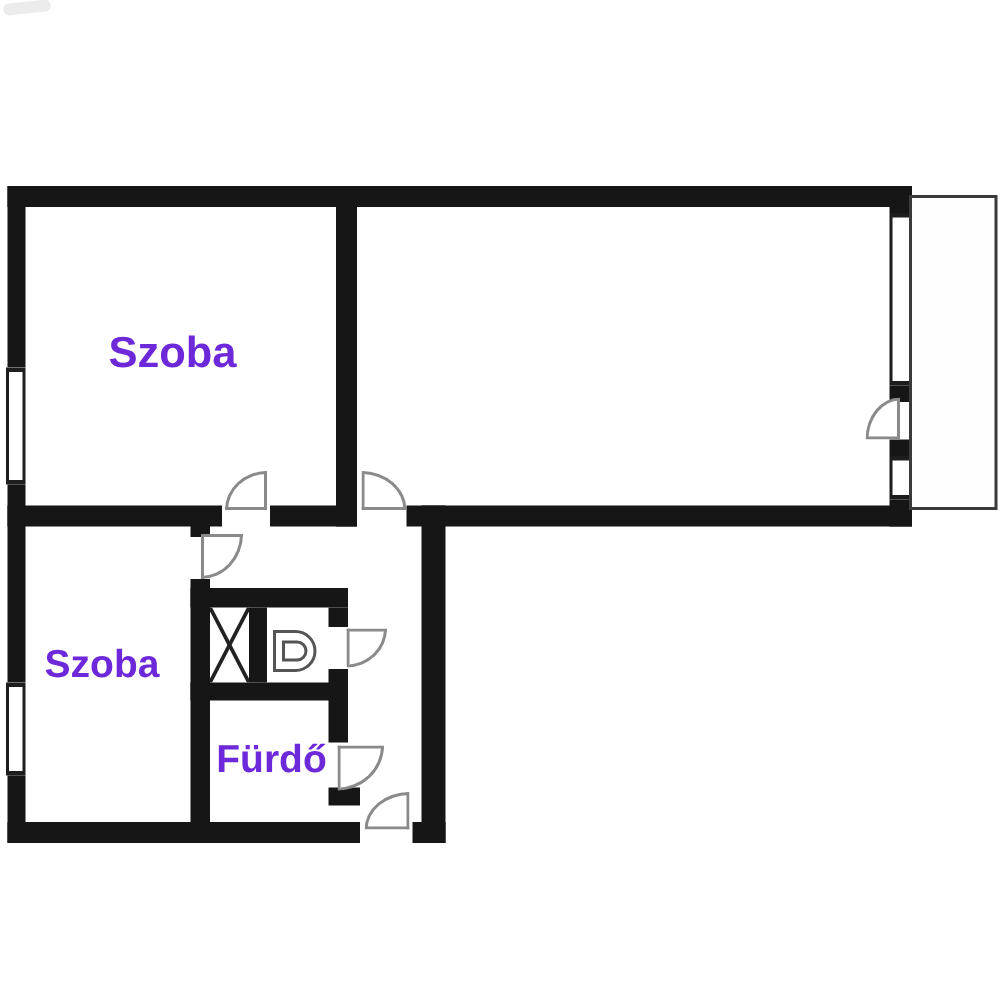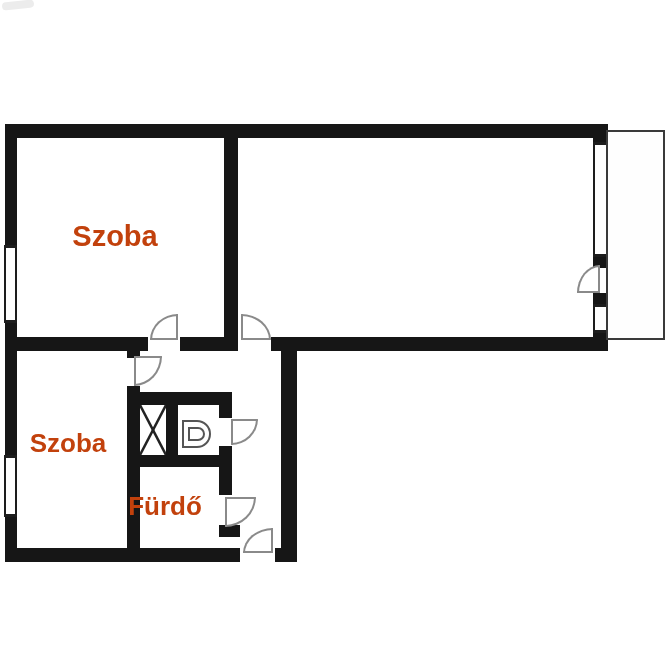--- a/index.html
+++ b/index.html
@@ -11,21 +11,21 @@
   .win{position:absolute;background:#ffffff;border-left:2px solid #1d1d1d;border-right:2px solid #1d1d1d;
        border-top:3px solid #1d1d1d;border-bottom:3px solid #1d1d1d;box-sizing:border-box;}
   
   .d{position:absolute;background:#ffffff;border:2px solid #8a8a8a;box-sizing:border-box;}
   .d.tl{border-top-left-radius:100% 100%;}
   .d.tr{border-top-right-radius:100% 100%;}
   .d.br{border-bottom-right-radius:100% 100%;}
   
   .thin{position:absolute;border:2px solid #3a3a3a;box-sizing:border-box;background:#fefefe;}
   
-  .lbl{position:absolute;transform:translate(-50%,-50%);color:#c2410c;font-weight:bold;
+  .lbl{position:absolute;transform:translate(-50%,-50%);color:#6d28d9;font-weight:bold;
        white-space:nowrap;letter-spacing:0px;}
   .lbl.big{font-size:29px;}
   .lbl.small{font-size:26px;}
   
   .wc-outer{position:absolute;left:182px;top:420px;width:29px;height:28px;border:2px solid #555;
             border-radius:0 16px 16px 0;box-sizing:border-box;background:#fff;}
   .wc-inner{position:absolute;left:188px;top:427px;width:17px;height:14px;border:2px solid #555;
             border-radius:0 9px 9px 0;box-sizing:border-box;background:#fff;}
   .xsvg{position:absolute;left:140px;top:405px;}
   .smudge{position:absolute;left:2px;top:1px;width:32px;height:8px;background:#ececec;
@@ -87,15 +87,15 @@
   <svg class="xsvg" width="26" height="50" viewBox="0 0 26 50">
     <line x1="0" y1="0" x2="26" y2="50" stroke="#222222" stroke-width="2.5"></line>
     <line x1="26" y1="0" x2="0" y2="50" stroke="#222222" stroke-width="2.5"></line>
   </svg>
 
   <div class="wc-outer"></div>
   <div class="wc-inner"></div>
 
   <div class="lbl big" style="left:115px;top:236px;">Szoba</div>
   <div class="lbl small" style="left:68px;top:443px;">Szoba</div>
-  <div class="lbl small" style="left:165px;top:506px;">Fürdő</div>
+  <div class="lbl small" style="left:181px;top:506px;">Fürdő</div>
 
 </div>
 
 </body></html>

